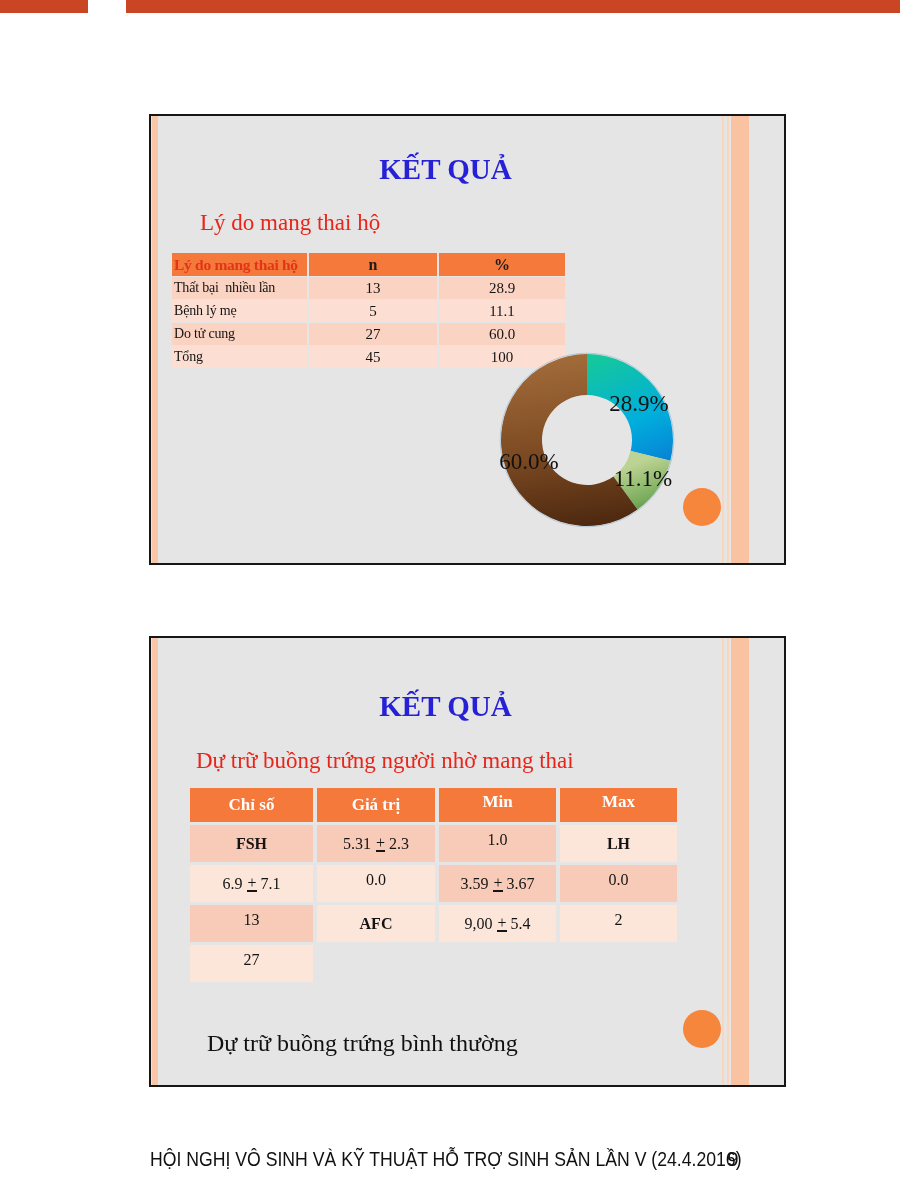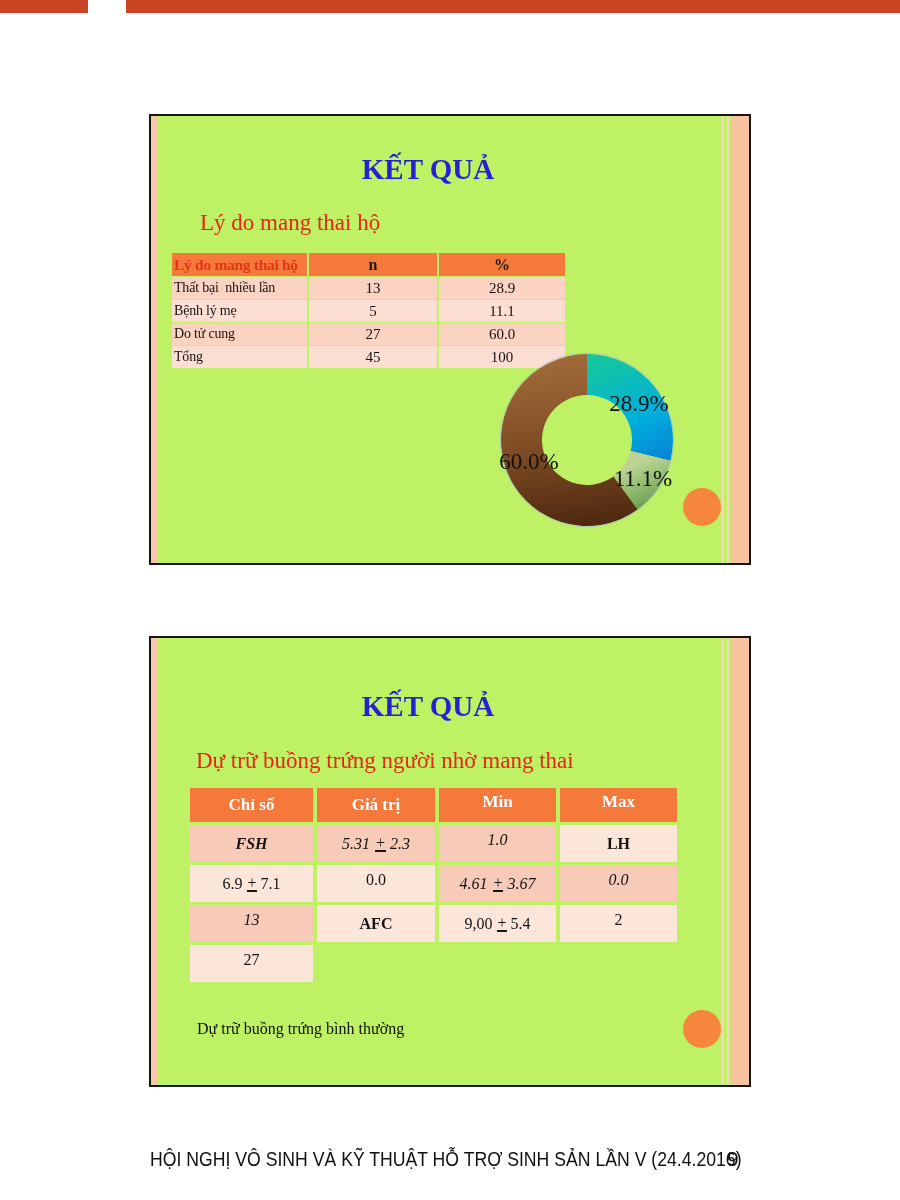--- a/index.html
+++ b/index.html
@@ -4,21 +4,21 @@
 <style>
   html,body{margin:0;padding:0;background:#ffffff;}
   .page{position:relative;width:900px;height:1200px;background:#ffffff;overflow:hidden;
         font-family:"Liberation Serif",serif;color:#141414;}
 
   
   .top-bar{position:absolute;left:0;top:0;width:900px;height:13px;background:#c94523;}
   .top-bar .notch{position:absolute;left:88px;top:0;width:38px;height:13px;background:#ffffff;}
 
   
-  .slide{position:absolute;left:149px;width:598px;height:447px;border:2px solid #161616;background:#bef264;}
+  .slide{position:absolute;left:149px;width:598px;height:447px;border:2px solid #161616;background:#e5e5e5;padding-left:35px;}
   #slide1{top:114px;}
   #slide2{top:636px;}
   .stripe{position:absolute;top:0;bottom:0;}
   .sL {left:1px;width:6px;background:#f9c6a8;}
   .sR1{left:571px;width:2px;background:#fbd6bf;}
   .sR2{left:576px;width:2px;background:#fbd6bf;}
   .sR3{left:580px;width:18px;background:#f9c2a1;}
 
   .slide-title{position:absolute;left:0;width:100%;margin:0;text-align:center;
                transform:translateX(-22px);font-size:29px;font-weight:bold;color:#2621d6;}
@@ -45,27 +45,27 @@
 
   .dot{position:absolute;left:532px;top:372px;width:38px;height:38px;border-radius:50%;background:#f5863b;}
 
   
   .t2{position:absolute;left:39px;top:150px;display:grid;
       grid-template-columns:123px 118px 117px 117px;
       grid-template-rows:34px 37px 37px 37px 37px;row-gap:3px;column-gap:4px;}
   .t2 .c{display:flex;align-items:center;justify-content:center;font-size:16px;color:#141414;}
   .t2 .hd{background:#f5793b;color:#ffffff;font-weight:bold;font-size:17px;}
   .t2 .hd.top{align-items:flex-start;padding-top:4px;}
-  .t2 .rA{background:#f8cbb8;font-style:italic;}
+  .t2 .rA{background:#f8cbb8;}
   .t2 .rB{background:#fce6da;}
   .t2 .lbl2{font-weight:bold;}
   .t2 .mm{align-items:flex-start;padding-top:6px;}
   .pm{display:inline-block;border-bottom:2px solid #161616;line-height:0.95;margin:0 4px 0 5px;}
 
-  .note{position:absolute;left:44px;top:380px;margin:2px;font-size:16px;font-weight:normal;color:#111;white-space:nowrap;}
+  .note{position:absolute;left:44px;top:380px;margin:12px;font-size:24px;font-weight:normal;color:#111;white-space:nowrap;}
 
   
   .footer-text{position:absolute;left:150px;top:1147px;font-family:"Liberation Sans",sans-serif;
                font-size:21px;color:#111;transform:scaleX(0.84);transform-origin:left center;white-space:nowrap;}
   .footer-num{position:absolute;left:727px;top:1147px;font-family:"Liberation Sans",sans-serif;
               font-size:21px;color:#111;}
 </style>
 </head>
 <body>
 
@@ -155,21 +155,21 @@
         </div>
         <div class="c rA mm">1.0</div>
         <div class="c rB lbl2">LH</div>
         <div class="c rB">
           <span>6.9</span>
           <span class="pm">+</span>
           <span>7.1</span>
         </div>
         <div class="c rB mm">0.0</div>
         <div class="c rA">
-          <span>4.61</span>
+          <span>3.59</span>
           <span class="pm">+</span>
           <span>3.67</span>
         </div>
         <div class="c rA mm">0.0</div>
         <div class="c rA mm">13</div>
         <div class="c rB lbl2">AFC</div>
         <div class="c rB">
           <span>9,00</span>
           <span class="pm">+</span>
           <span>5.4</span>

